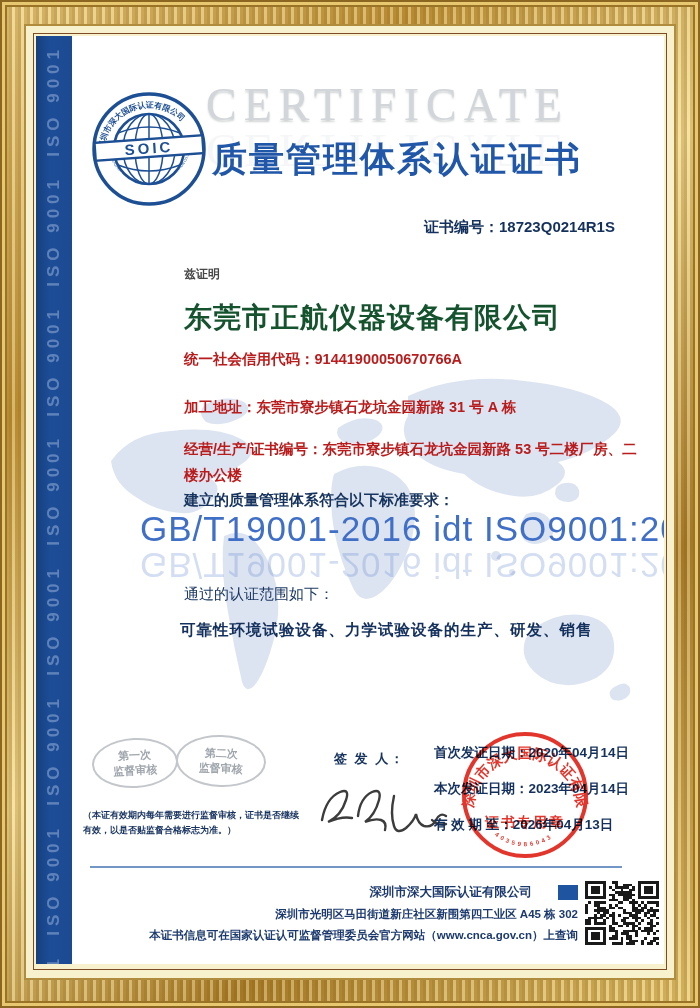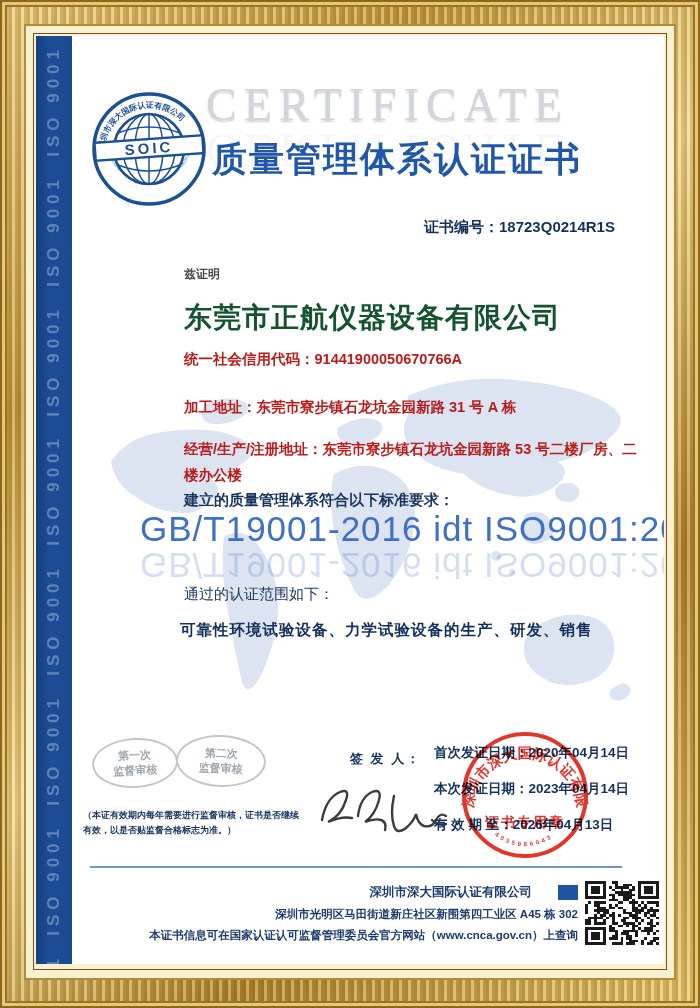--- a/index.html
+++ b/index.html
@@ -62,21 +62,21 @@
   .oval { position:absolute; border:2px solid #c3c7cc; border-radius:50%;
     color:#a0a6ad; font-size:11px; font-weight:bold; text-align:center;
     display:flex; flex-direction:column; justify-content:center; line-height:1.35; }
   .oval-1 { left:56px; top:702px; width:86px; height:50px; transform:rotate(-3deg); }
   .oval-2 { left:140px; top:699px; width:90px; height:52px; transform:rotate(2deg); }
 
   .note { position:absolute; left:47px; top:772px; width:224px; font-size:9px;
     font-weight:bold; color:#16315f; line-height:1.7; }
 
   .issuer-label { position:absolute; left:298px; top:714px; font-size:13px; font-weight:bold;
-    color:#17345f; letter-spacing:2px;margin-left:16px; }
+    color:#17345f; letter-spacing:2px; }
   .signature { position:absolute; left:276px; top:742px; }
 
   .dates { position:absolute; left:398px; top:708px; }
   .date-row { font-size:13.5px; font-weight:bold; color:#14305c; margin-bottom:18px; white-space:nowrap; }
 
   .red-stamp { position:absolute; left:424px; top:694px; mix-blend-mode:multiply; opacity:.92; }
 
   .divider { position:absolute; left:54px; top:830px; width:532px; height:2px; background:#7296c5; }
 
   .footer { position:absolute; right:86px; top:848px; display:flex; flex-direction:column;
@@ -161,21 +161,21 @@
 
   <div class="intro">兹证明</div>
   <div class="company">东莞市正航仪器设备有限公司</div>
   <div class="credit-row line-navy">
     <span>统一社会信用代码：</span><span>91441900050670766A</span>
   </div>
   <div class="reg-row line-navy">
     <span>加工地址：</span><span>东莞市寮步镇石龙坑金园新路 31 号 A 栋</span>
   </div>
   <div class="op-row line-navy">
-    <span>经营/生产/注册地址：</span><span>东莞市寮步镇石龙坑金园新路 53 号二楼厂房、二楼办公楼</span>
+    <span>经营/生产/证书编号：</span><span>东莞市寮步镇石龙坑金园新路 53 号二楼厂房、二楼办公楼</span>
   </div>
   <div class="std-intro">建立的质量管理体系符合以下标准要求：</div>
   <div class="standard-reflect">GB/T19001-2016 idt ISO9001:2015</div>
   <div class="standard">GB/T19001-2016 idt ISO9001:2015</div>
   <div class="scope-intro">通过的认证范围如下：</div>
   <div class="scope">可靠性环境试验设备、力学试验设备的生产、研发、销售</div>
 
   <div class="oval oval-1">
     <span>第一次</span>
     <span>监督审核</span>

